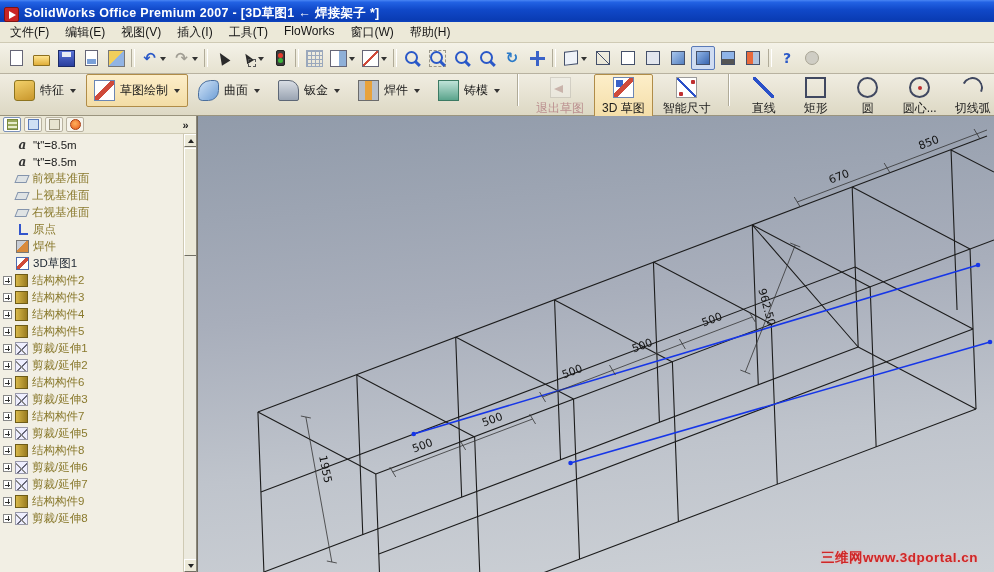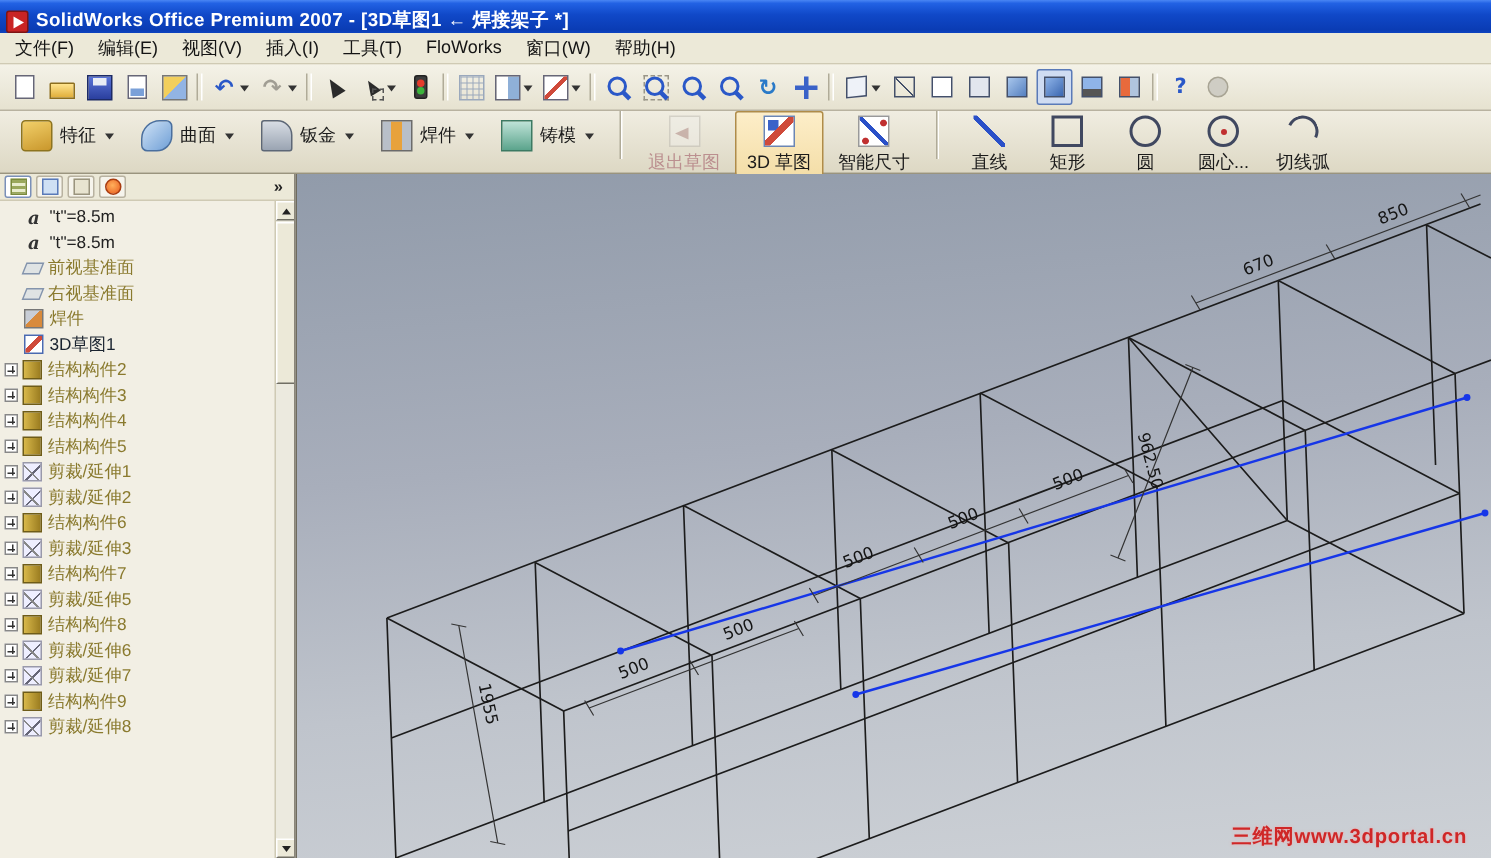--- a/index.html
+++ b/index.html
@@ -325,20 +325,25 @@
 
   <div class="cmdbar">
     <div class="cmdgroup">
 
         <div class="cmdbtn h has-dd">
           <span class="cic ic-feat"></span>
           <span class="clbl">特征</span>
           <span class="ddarrow"></span>
         </div>
 
+        <div class="cmdbtn h has-dd pressed">
+          <span class="cic ic-sketch"></span>
+          <span class="clbl">草图绘制</span>
+          <span class="ddarrow"></span>
+        </div>
 
         <div class="cmdbtn h has-dd">
           <span class="cic ic-surface"></span>
           <span class="clbl">曲面</span>
           <span class="ddarrow"></span>
         </div>
 
         <div class="cmdbtn h has-dd">
           <span class="cic ic-sheet"></span>
           <span class="clbl">钣金</span>
@@ -437,27 +442,37 @@
             <span class="tico ti-note"></span>
             <span class="tlbl">"t"=8.5m</span>
           </div>
 
           <div class="trow">
 
             <span class="tico ti-plane"></span>
             <span class="tlbl">前视基准面</span>
           </div>
 
+          <div class="trow">
+
+            <span class="tico ti-plane"></span>
+            <span class="tlbl">上视基准面</span>
+          </div>
 
           <div class="trow">
 
             <span class="tico ti-plane"></span>
             <span class="tlbl">右视基准面</span>
           </div>
 
+          <div class="trow">
+
+            <span class="tico ti-origin"></span>
+            <span class="tlbl">原点</span>
+          </div>
 
           <div class="trow">
 
             <span class="tico ti-weld"></span>
             <span class="tlbl">焊件</span>
           </div>
 
           <div class="trow t-dark">
 
             <span class="tico ti-sketch"></span>

